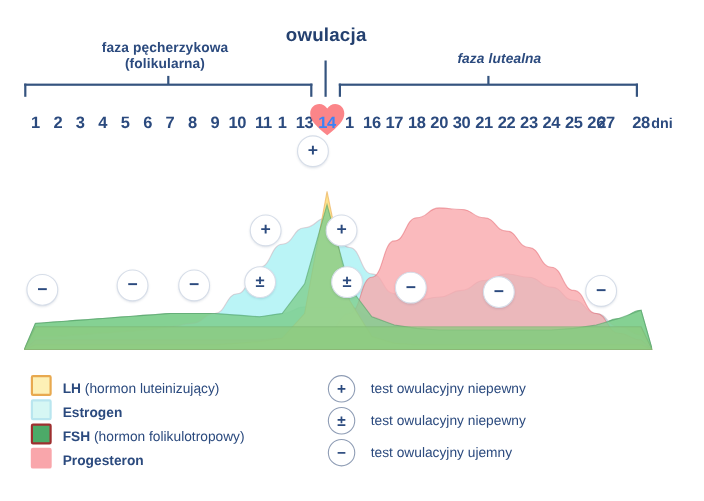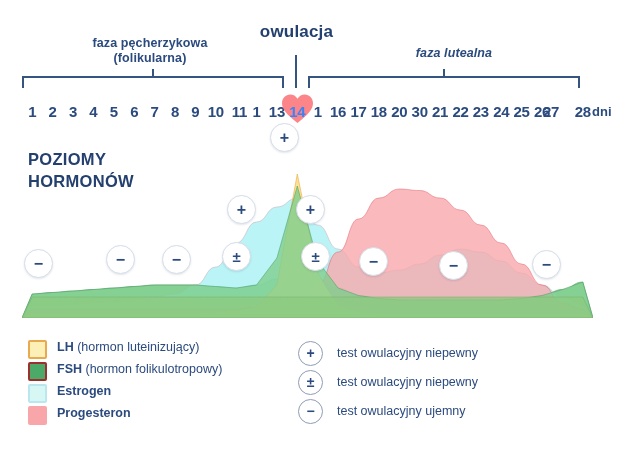--- a/index.html
+++ b/index.html
@@ -76,21 +76,21 @@
   }
   .marker .glyph{
     position:absolute;left:0;top:0;right:0;bottom:0;
     display:flex;align-items:center;justify-content:center;
     font-size:16px;font-weight:700;color:#2b4a7e;line-height:1;
   }
   .marker.pm .glyph{font-size:15px;}
 
   
   #legend-hormones{position:absolute;left:28px;top:340px;}
-  .legend-row{display:flex;align-items:flex-start;height:20px;margin-bottom:2px;}
+  .legend-row{display:flex;align-items:flex-end;height:20px;margin-bottom:2px;}
   .swatch{
     width:15px;height:15px;border-radius:2px;margin-right:10px;flex:0 0 auto;
   }
   .legend-text{font-size:12.5px;color:#2b4a7e;white-space:nowrap;}
   .legend-text b{font-weight:700;}
   .legend-text span.norm{font-weight:400;}
 
   #legend-tests{position:absolute;left:298px;top:340px;}
   .test-row{display:flex;align-items:center;height:26px;margin-bottom:3px;}
   .test-icon{
@@ -165,22 +165,20 @@
       <div class="day" style="left: 571.804px; width: 22px;">28</div>
     </div>
 
   <svg id="heart" viewBox="0 0 33 31">
     <path d="M16.5 30 C6 21.5 1 16.5 1 10.2 C1 5.2 4.7 1.6 9.3 1.6 C12.2 1.6 14.9 3.2 16.5 5.7
              C18.1 3.2 20.8 1.6 23.7 1.6 C28.3 1.6 32 5.2 32 10.2 C32 16.5 27 21.5 16.5 30 Z" fill="#fb7b7f" opacity="0.92"></path>
   </svg>
 
   <div id="days-unit">dni</div>
 
-  <div id="chart-title">POZIOMY
-HORMONÓW</div>
 
   <svg id="chart-svg" width="640" height="195" viewBox="0 0 640 195">
     <defs>
       <clipPath id="plotclip">
           <rect x="22" y="0" width="571" height="188"></rect>
         </clipPath>
     </defs>
     <g clip-path="url(#plotclip)">
 
       <path id="path-fsh" fill="#8cd49a" fill-opacity="0.88" stroke="#4a9a60" stroke-width="1" stroke-opacity="0.55" d="M 22 188 L 32.2 164.0 C 42.4 164.0 42.4 162.5 52.6 162.5 C 62.8 162.5 62.8 161.0 73.0 161.0 C 83.2 161.0 83.2 159.5 93.4 159.5 C 103.6 159.5 103.6 158.0 113.8 158.0 C 124.0 158.0 124.0 156.5 134.2 156.5 C 144.4 156.5 144.4 155.0 154.6 155.0 C 164.8 155.0 164.8 155.0 174.9 155.0 C 185.1 155.0 185.1 155.0 195.3 155.0 C 205.5 155.0 205.5 156.5 215.7 156.5 C 225.9 156.5 225.9 158.0 236.1 158.0 C 246.3 158.0 246.3 155.0 256.5 155.0 C 266.7 155.0 266.7 149.0 276.9 149.0 C 287.1 149.0 287.1 149.0 297.3 149.0 C 307.5 149.0 307.5 149.0 317.7 149.0 C 327.9 149.0 327.9 158.0 338.1 158.0 C 348.3 158.0 348.3 165.5 358.5 165.5 C 368.7 165.5 368.7 168.5 378.9 168.5 C 389.1 168.5 389.1 170.0 399.3 170.0 C 409.5 170.0 409.5 170.0 419.7 170.0 C 429.9 170.0 429.9 170.0 440.1 170.0 C 450.3 170.0 450.3 170.0 460.4 170.0 C 470.6 170.0 470.6 170.0 480.8 170.0 C 491.0 170.0 491.0 170.0 501.2 170.0 C 511.4 170.0 511.4 168.5 521.6 168.5 C 531.8 168.5 531.8 165.5 542.0 165.5 C 552.2 165.5 552.2 159.5 562.4 159.5 C 572.6 159.5 572.6 152.0 582.8 152.0 L 593 188 Z"></path>
@@ -232,26 +230,26 @@
         <span class="glyph">−</span>
       </div>
     </div>
 
   <div id="legend-hormones">
       <div class="legend-row">
         <span class="swatch" style="background: rgb(253, 240, 182); border: 2px solid rgb(232, 169, 79);"></span>
         <span class="legend-text"><b>LH</b><span class="norm"> (hormon luteinizujący)</span></span>
       </div>
       <div class="legend-row">
+        <span class="swatch" style="background: rgb(214, 247, 244); border: 2px solid rgb(185, 230, 239);"></span>
+        <span class="legend-text"><b>Estrogen</b><span class="norm"></span></span>
+      </div>
+      <div class="legend-row">
         <span class="swatch" style="background: rgb(76, 170, 104); border: 2px solid rgb(158, 47, 47);"></span>
         <span class="legend-text"><b>FSH</b><span class="norm"> (hormon folikulotropowy)</span></span>
-      </div>
-      <div class="legend-row">
-        <span class="swatch" style="background: rgb(214, 247, 244); border: 2px solid rgb(185, 230, 239);"></span>
-        <span class="legend-text"><b>Estrogen</b><span class="norm"></span></span>
       </div>
       <div class="legend-row">
         <span class="swatch" style="background: rgb(249, 166, 171); border: 2px solid rgb(249, 166, 171);"></span>
         <span class="legend-text"><b>Progesteron</b><span class="norm"></span></span>
       </div>
     </div>
 
   <div id="legend-tests">
       <div class="test-row">
         <span class="test-icon">

